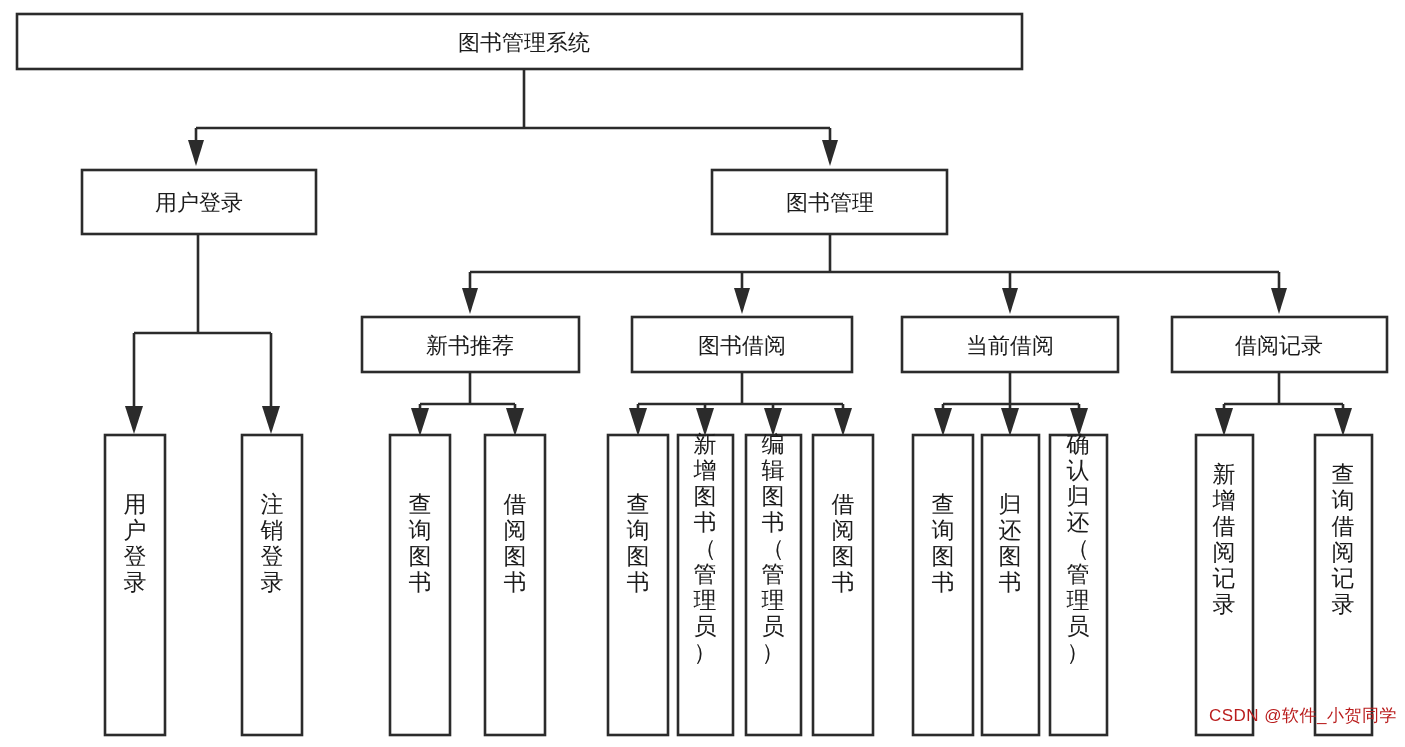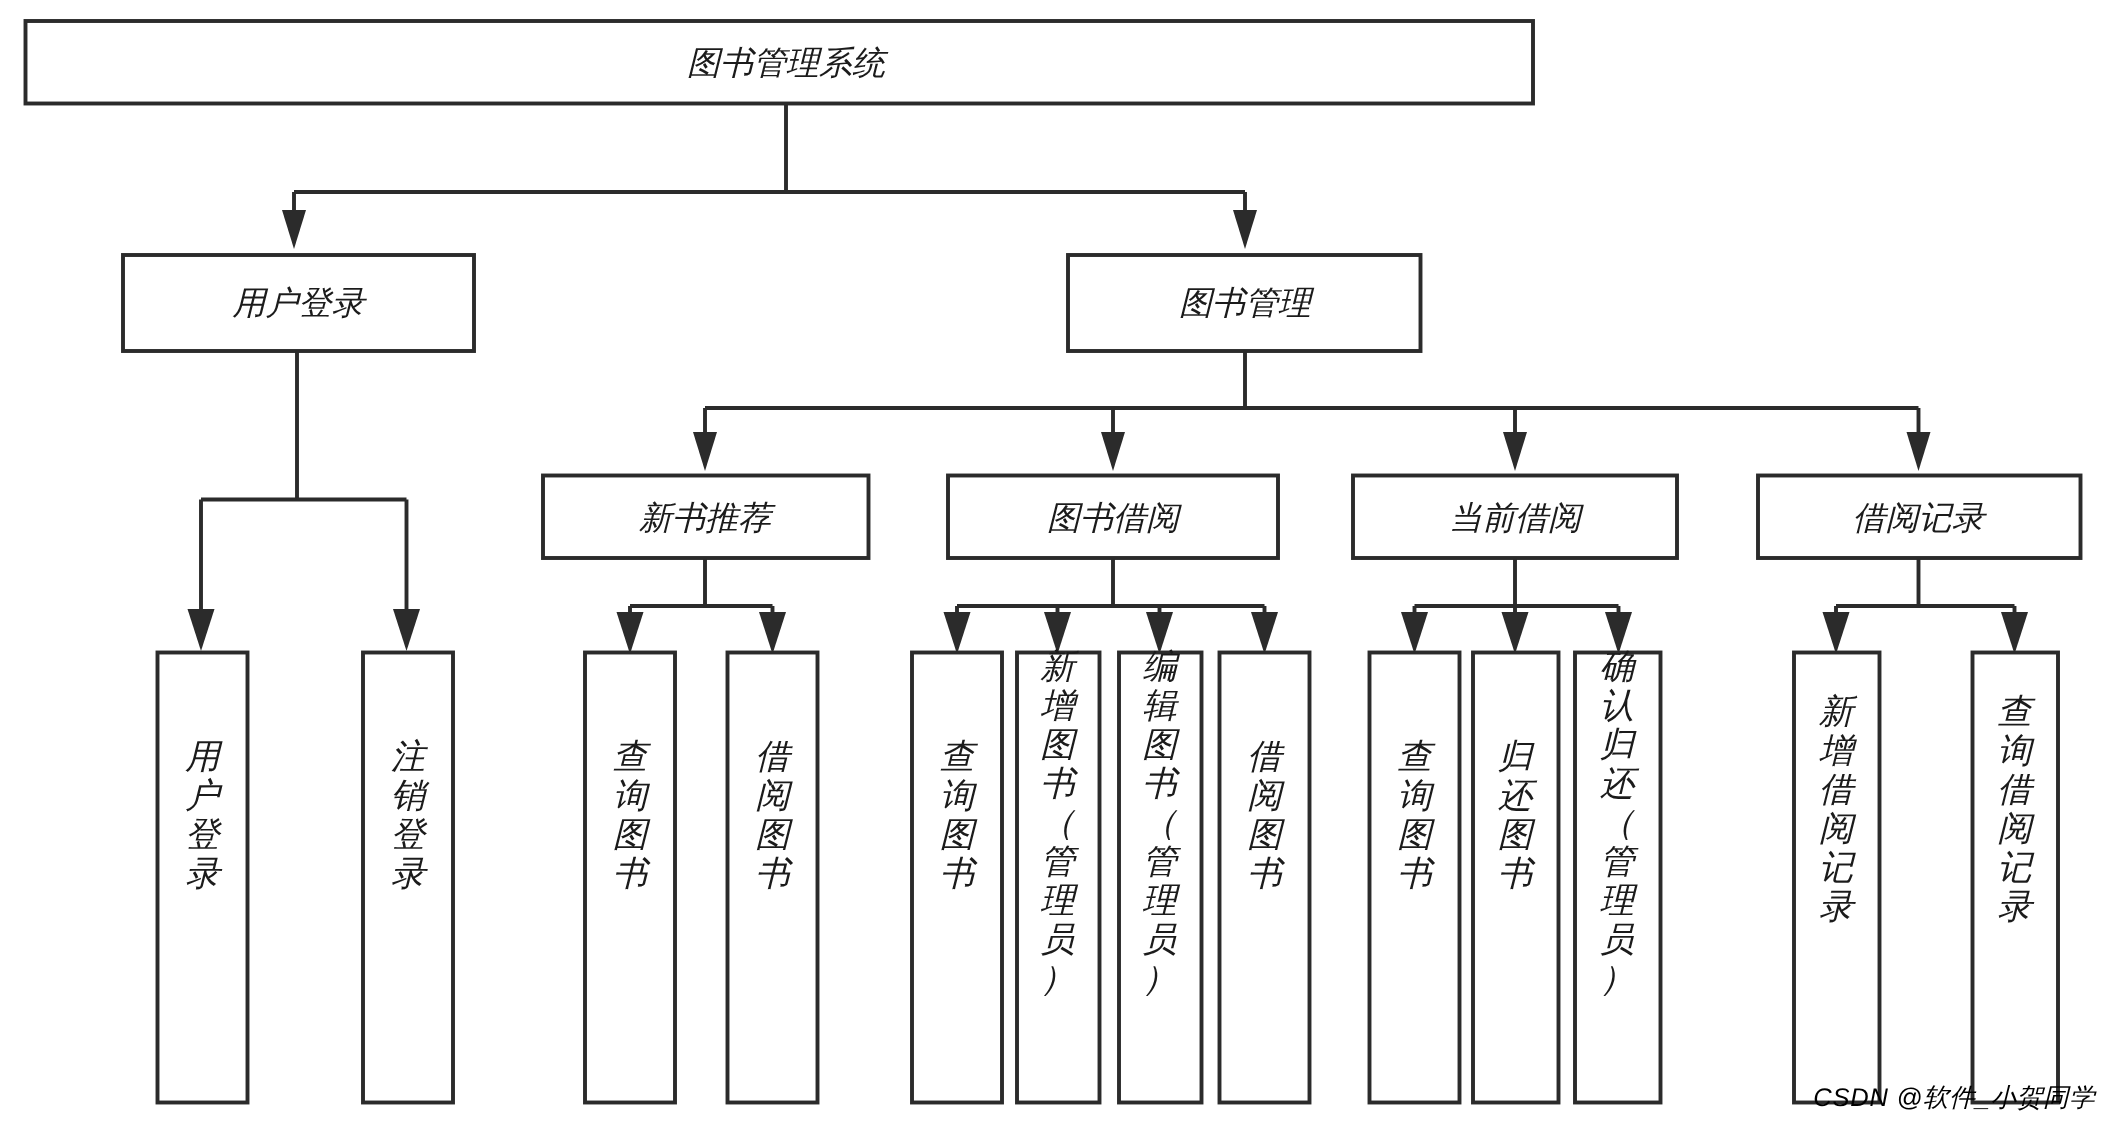--- a/index.html
+++ b/index.html
@@ -9,21 +9,20 @@
   }
   body {
     font-family: "Liberation Sans", "DejaVu Sans", sans-serif;
   }
   #diagram-root {
     position: relative;
     width: 1405px;
     height: 747px;
     background: #ffffff;
     overflow: hidden;
-    font-style: italic;
   }
   svg#flowchart {
     position: absolute;
     left: 0;
     top: 0;
     width: 1405px;
     height: 747px;
     display: block;
   }
   .node-box {
@@ -50,24 +49,24 @@
   }
   .node-label-vertical {
     fill: #1b1b1b;
     font-family: "Liberation Sans", "DejaVu Sans", sans-serif;
     font-size: 23px;
     text-anchor: middle;
   }
   .watermark {
     position: absolute;
     right: 8px;
-    bottom: 4px;
+    bottom: 20px;
     font-family: "Liberation Sans", "DejaVu Sans", sans-serif;
     font-size: 17px;
-    color: #000000;
+    color: #b91c1c;
     letter-spacing: 0.5px;
     white-space: nowrap;
     user-select: none;
   }
 </style>
 </head>
 <body>
 
 <div id="diagram-root">
 

